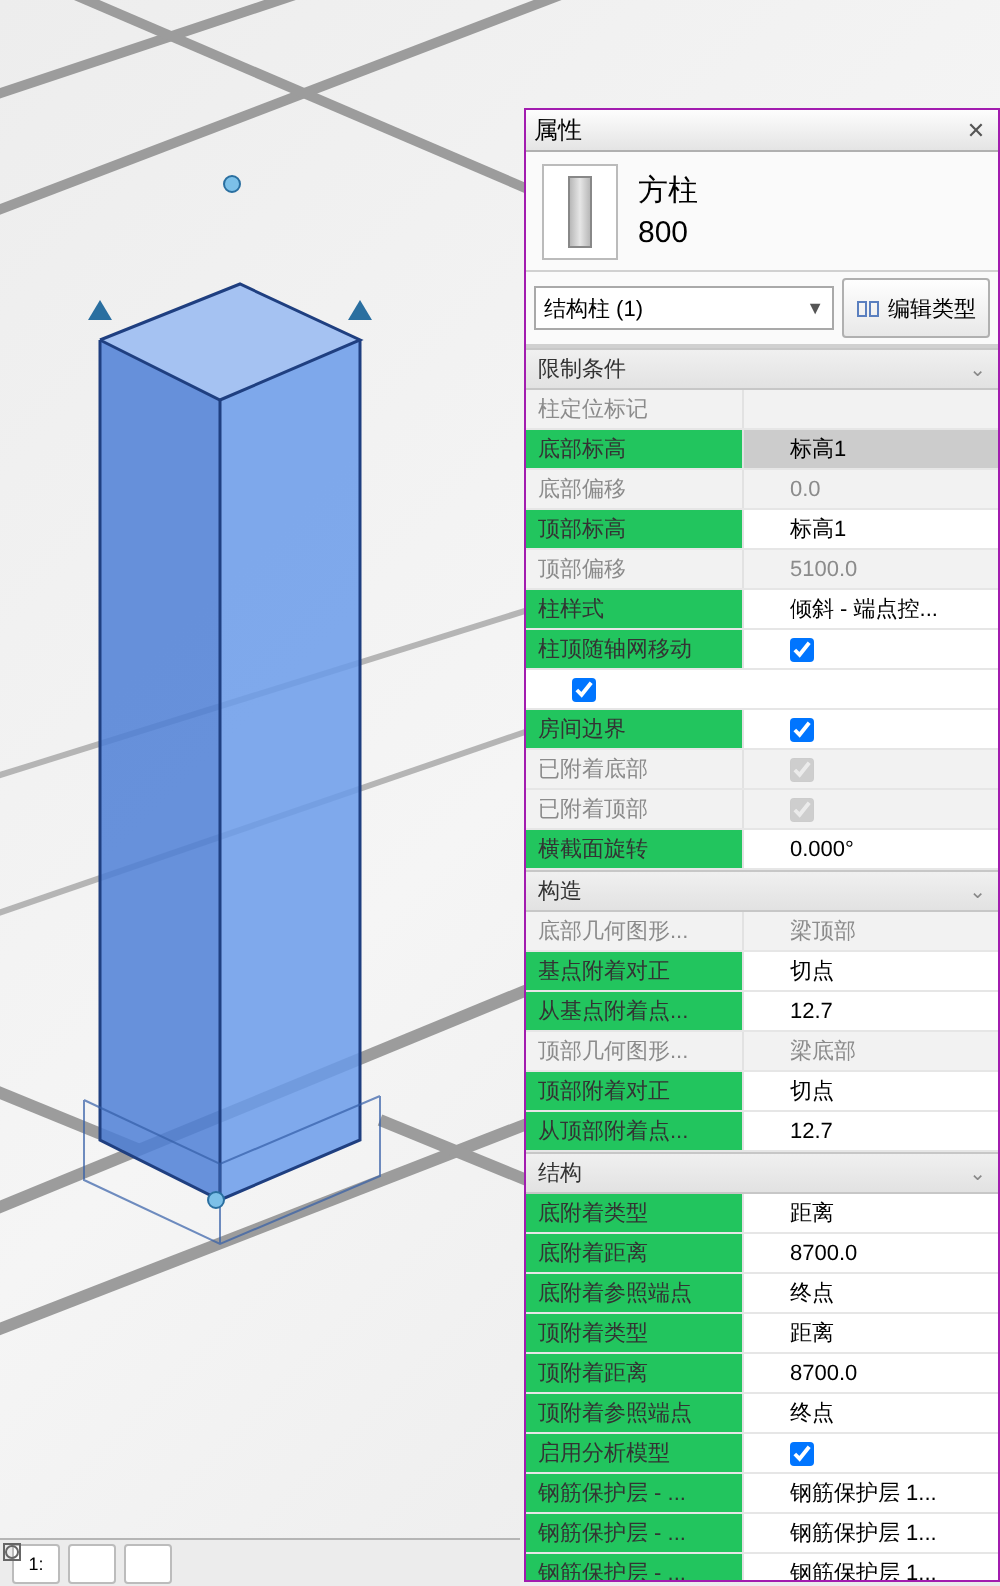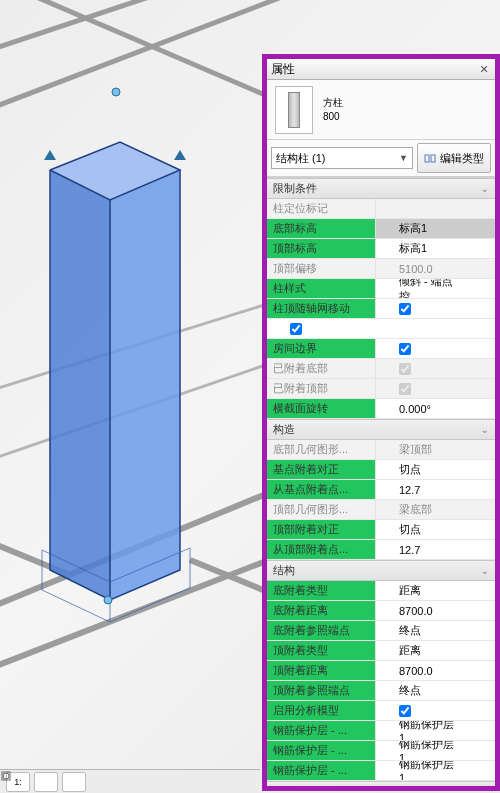--- a/index.html
+++ b/index.html
@@ -1,27 +1,27 @@
 <!DOCTYPE html>
 <html><head>
 <meta charset="utf-8">
 <style>
 html,body{margin:0;padding:0;width:500px;height:793px;overflow:hidden;font-family:"Microsoft YaHei","SimSun",sans-serif;font-size:11px;color:#000;background:#fff}
 #viewport{position:absolute;left:0;top:0;width:500px;height:793px;background:linear-gradient(135deg,#ededed 0%,#f5f5f5 50%,#eaeaea 100%)}
 #viewport svg{position:absolute;left:0;top:0}
 #view-bottom-bar{position:absolute;left:0;bottom:0;height:24px;width:260px;border-top:1px solid #b5b5b5;background:#ececec;display:flex;align-items:center;padding-left:6px;box-sizing:border-box}
 #view-bottom-bar .ctrl{width:22px;height:18px;border:1px solid #bcbcbc;background:#fff;margin-right:4px;display:flex;align-items:center;justify-content:center;border-radius:2px}
-#panel{position:absolute;right:0;top:54px;width:238px;height:737px;border:5px solid #a21caf;background:#f5f5f5;box-sizing:border-box;display:flex;flex-direction:column}
+#panel{position:absolute;right:0;top:54px;width:238px;height:737px;border:1px solid #a21caf;background:#f5f5f5;box-sizing:border-box;display:flex;flex-direction:column}
 #panel-title{height:20px;background:linear-gradient(#fdfdfd,#e4e4e4);border-bottom:1px solid #b0b0b0;display:flex;align-items:center;padding:0 4px;font-size:12px}
 #panel-title .t{flex:1}
 #panel-title .x{width:14px;height:14px;display:flex;align-items:center;justify-content:center;font-size:11px;color:#555;cursor:pointer}
 #type-head{display:flex;align-items:center;padding:6px 8px;border-bottom:1px solid #d0d0d0;background:#fafafa;height:60px;box-sizing:border-box}
 #type-thumb{width:36px;height:46px;border:1px solid #bbb;background:#fff;display:flex;align-items:center;justify-content:center}
 #type-thumb .col{width:10px;height:34px;background:linear-gradient(90deg,#b8b8b8,#e6e6e6,#b8b8b8);border:1px solid #888}
-#type-names{margin-left:10px;line-height:1.4;font-size:10px}
+#type-names{margin-left:10px;line-height:1.4;font-size:15px}
 #sel-row{display:flex;align-items:center;padding:3px 4px;gap:4px;border-bottom:1px solid #d0d0d0;background:#fafafa}
 #sel-row .combo{flex:1;height:20px;border:1px solid #a9a9a9;background:#fff;display:flex;align-items:center;padding:0 4px;justify-content:space-between}
 #sel-row .combo .arr{font-size:9px;color:#555}
 #edit-type-btn{height:20px;border:1px solid #b0b0b0;background:linear-gradient(#fefefe,#e8e8e8);display:flex;align-items:center;padding:4px 6px;gap:4px;border-radius:2px;cursor:pointer}
 #grid-scroll{flex:1;overflow-y:auto;overflow-x:hidden;border-top:1px solid #d0d0d0;background:#fff}
 .grp-head{background:linear-gradient(#f0f0f0,#e2e2e2);border-top:1px solid #c7c7c7;border-bottom:1px solid #c7c7c7;padding:2px 6px;font-weight:normal;font-size:11px;color:#333;display:flex;align-items:center;justify-content:space-between}
 .grp-head .chev{font-size:10px;color:#888}
 .row{display:flex;border-bottom:1px solid #e6e6e6;height:19px;align-items:stretch}
 .row .lbl{width:96px;padding:2px 6px;background:#22c55e;border-right:1px solid #e2e2e2;color:#333;overflow:hidden;white-space:nowrap;text-overflow:ellipsis;display:flex;align-items:center}
 .row .val{flex:1;padding:2px 23px;background:#fff;display:flex;align-items:center;overflow:hidden}
@@ -140,20 +140,24 @@
         <span class="chev">⌄</span>
       </div>
       <div class="row ro">
         <div class="lbl">柱定位标记</div>
         <div class="val"></div>
       </div>
       <div class="row hl">
         <div class="lbl">底部标高</div>
         <div class="val">标高1</div>
       </div>
+      <div class="row ro">
+        <div class="lbl">底部偏移</div>
+        <div class="val">0.0</div>
+      </div>
       <div class="row">
         <div class="lbl">顶部标高</div>
         <div class="val">标高1</div>
       </div>
       <div class="row ro">
         <div class="lbl">顶部偏移</div>
         <div class="val">5100.0</div>
       </div>
       <div class="row">
         <div class="lbl">柱样式</div>

